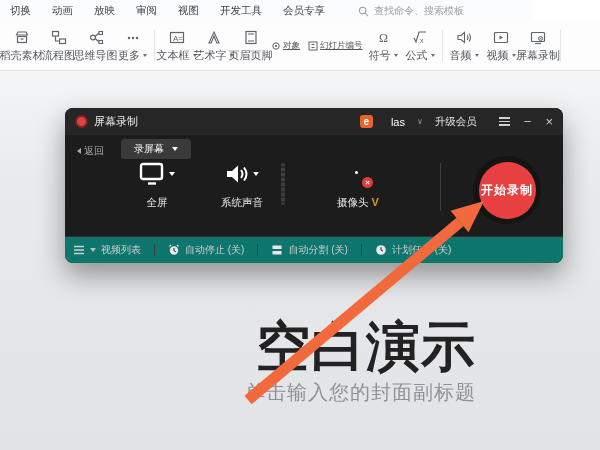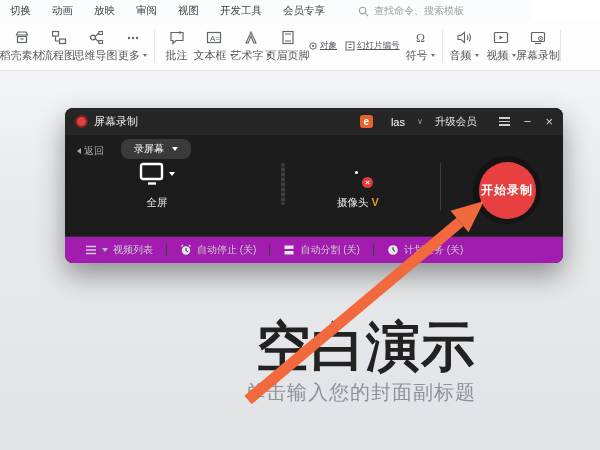--- a/index.html
+++ b/index.html
@@ -54,21 +54,21 @@
   .upgrade { font-size:10.5px; color:#e3e3e3; margin-right:8px; }
   .winbtn { color:#cfcfcf; font-size:13px; line-height:1; margin-left:8px; cursor:default; }
   .hamburger { display:inline-block; width:11px; }
   .hamburger i { display:block; height:1.5px; background:#cfcfcf; margin:2px 0; }
 
   .dlg-back { position:absolute; left:12px; top:36px; font-size:10px; color:#a9a9a9;
     display:flex; align-items:center; gap:3px; }
   .back-arrow { width:0; height:0; border-top:3.5px solid transparent; border-bottom:3.5px solid transparent;
     border-right:4.5px solid #a9a9a9; display:inline-block; }
   .mode-pill { position:absolute; left:56px; top:31px; width:70px; height:20px; background:#3a3a3a;
-    border-radius:8px; display:flex; align-items:center; justify-content:center; gap:8px;
+    border-radius:3px; display:flex; align-items:center; justify-content:center; gap:8px;
     font-size:10px; color:#fff; }
   .wcaret { width:0; height:0; border-left:3.5px solid transparent; border-right:3.5px solid transparent;
     border-top:4.5px solid #fff; display:inline-block; }
 
   .opt { position:absolute; display:flex; flex-direction:column; align-items:center; gap:9px; }
   .opt .olabel { font-size:10.5px; color:#e8e8e8; white-space:nowrap; }
   .opt-icon-row { display:flex; align-items:center; gap:4px; height:26px; }
 
   .webcam { position:relative; width:22px; height:22px; }
   .webcam .ring { width:22px; height:22px; border-radius:50%; background:#fff; }
@@ -84,23 +84,23 @@
   .vslider { position:absolute; left:216px; top:55px; width:4px; height:42px; border-radius:2px;
     background:repeating-linear-gradient(180deg,#3e3e3e 0 3px,#2a2a2a 3px 5px); }
   .vdivider { position:absolute; left:375px; top:55px; width:1px; height:48px; background:#3d3d3d; }
 
   .recbtn-ring { position:absolute; left:408px; top:48px; width:68px; height:68px; border-radius:50%;
     background:#141414; display:flex; align-items:center; justify-content:center; }
   .recbtn { width:57px; height:57px; border-radius:50%; background:#e84040; color:#ffffff;
     font-size:12px; font-weight:700; display:flex; align-items:center; justify-content:center;
     letter-spacing:1px; cursor:pointer; }
 
-  .dlg-footer { position:absolute; left:0; bottom:0; width:100%; height:27px; background:#a21caf;
+  .dlg-footer { position:absolute; left:0; bottom:0; width:100%; height:27px; background:#0f766e;
     border-top:1px solid #303030; border-radius:0 0 8px 8px; display:flex; align-items:center;
-    padding:0 20px;margin-top:42px; }
+    padding:0 8px;margin-top:42px; }
   .fitem { display:flex; align-items:center; gap:5px; font-size:10px; color:#cfcfcf; white-space:nowrap; }
   .fsep { width:1px; height:12px; background:#3d3d3d; margin:0 13px; }
   .gcaret { width:0; height:0; border-left:3px solid transparent; border-right:3px solid transparent;
     border-top:4px solid #bdbdbd; display:inline-block; }
 
   .arrow-overlay { position:absolute; left:0; top:0; width:600px; height:450px; z-index:50;
     pointer-events:none; }
 </style>
 </head>
 <body>
@@ -155,27 +155,20 @@
         <circle cx="12" cy="8" r="1.2" fill="#60646b"></circle>
       </svg>
     <span class="lbl">
         <span>更多</span>
         <span class="caret"></span>
       </span>
   </div>
   <div class="tsep"></div>
   <div class="titem">
     <svg width="16" height="15" viewBox="0 0 16 15">
-        <path d="M2 2.5 h12 v8 h-7 l-3 3 v-3 h-2 z" fill="none" stroke="#60646b" stroke-width="1.2"></path>
-        <path d="M11 1 v3 M9.5 2.5 h3" stroke="#60646b" stroke-width="1.1"></path>
-      </svg>
-    <span class="lbl">批注</span>
-  </div>
-  <div class="titem">
-    <svg width="16" height="15" viewBox="0 0 16 15">
         <rect x="1.5" y="2.5" width="13" height="10" fill="none" stroke="#60646b" stroke-width="1.2"></rect>
         <text x="4" y="10.5" font-size="8" fill="#60646b" font-family="sans-serif">A=</text>
       </svg>
     <span class="lbl">
         <span>文本框</span>
         <span class="caret"></span>
       </span>
   </div>
   <div class="titem">
     <svg width="16" height="15" viewBox="0 0 16 15">
@@ -210,20 +203,30 @@
         <span>幻灯片编号</span>
       </span>
     </div>
   </div>
   <div class="titem">
     <svg width="16" height="15" viewBox="0 0 16 15">
         <text x="4" y="12" font-size="12" fill="#60646b" font-family="serif">Ω</text>
       </svg>
     <span class="lbl">
         <span>符号</span>
+        <span class="caret"></span>
+      </span>
+  </div>
+  <div class="titem">
+    <svg width="16" height="15" viewBox="0 0 16 15">
+        <path d="M2 8 l2 4 3-10 h7" fill="none" stroke="#60646b" stroke-width="1.2"></path>
+        <text x="8" y="13" font-size="7" fill="#60646b" font-family="sans-serif">x</text>
+      </svg>
+    <span class="lbl">
+        <span>公式</span>
         <span class="caret"></span>
       </span>
   </div>
   <div class="tsep"></div>
   <div class="titem">
     <svg width="16" height="15" viewBox="0 0 16 15">
         <path d="M2 5.5 h3 l3.5-3 v10 l-3.5-3 h-3 z" fill="none" stroke="#60646b" stroke-width="1.1"></path>
         <path d="M11 5 q2 2.5 0 5 M13 3.5 q3 4 0 8" fill="none" stroke="#60646b" stroke-width="1.1"></path>
       </svg>
     <span class="lbl">
@@ -290,20 +293,30 @@
     <div class="opt-icon-row">
       <svg width="26" height="24" viewBox="0 0 26 24">
           <rect x="2" y="2" width="21" height="15" rx="2" fill="none" stroke="#fff" stroke-width="2.4"></rect>
           <path d="M9 21.5 h8" stroke="#fff" stroke-width="2.4"></path>
         </svg>
       <span class="wcaret"></span>
     </div>
     <span class="olabel">全屏</span>
   </div>
 
+  <div class="opt" style="left:147px; top:53px; width:60px;">
+    <div class="opt-icon-row">
+      <svg width="24" height="24" viewBox="0 0 24 24">
+          <path d="M2 9 h5 l6-5.5 v17 L7 15 H2 Z" fill="#fff"></path>
+          <path d="M16 8 q3 4 0 8 M19 5.5 q5 6.5 0 13" fill="none" stroke="#fff" stroke-width="2"></path>
+        </svg>
+      <span class="wcaret"></span>
+    </div>
+    <span class="olabel">系统声音</span>
+  </div>
 
   <div class="vslider"></div>
 
   <div class="opt" style="left:263px; top:53px; width:60px;">
     <div class="opt-icon-row">
       <span class="webcam">
         <span class="ring"></span>
         <span class="pupil"></span>
         <span class="glint"></span>
         <span class="badge">×</span>

